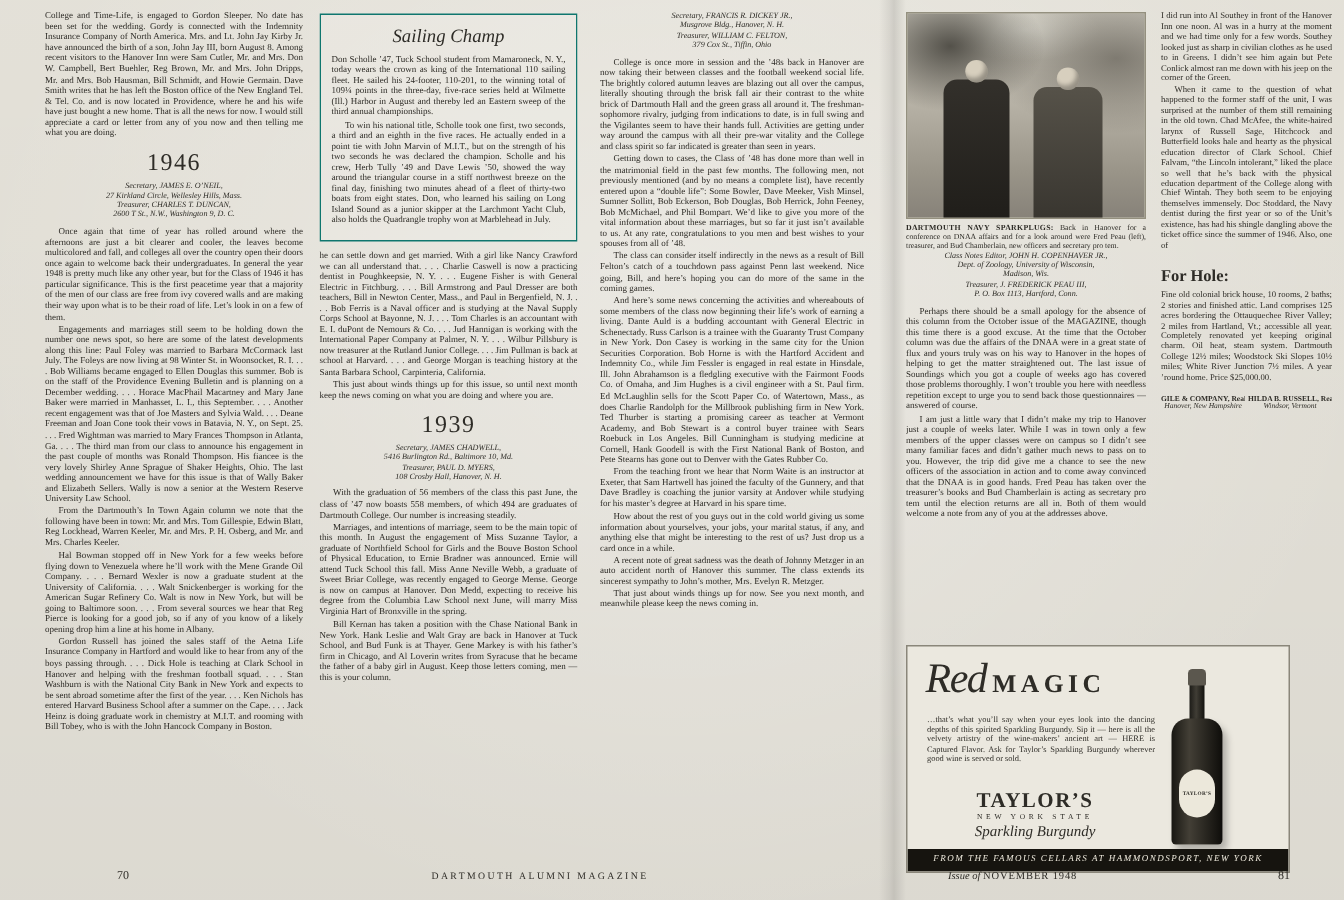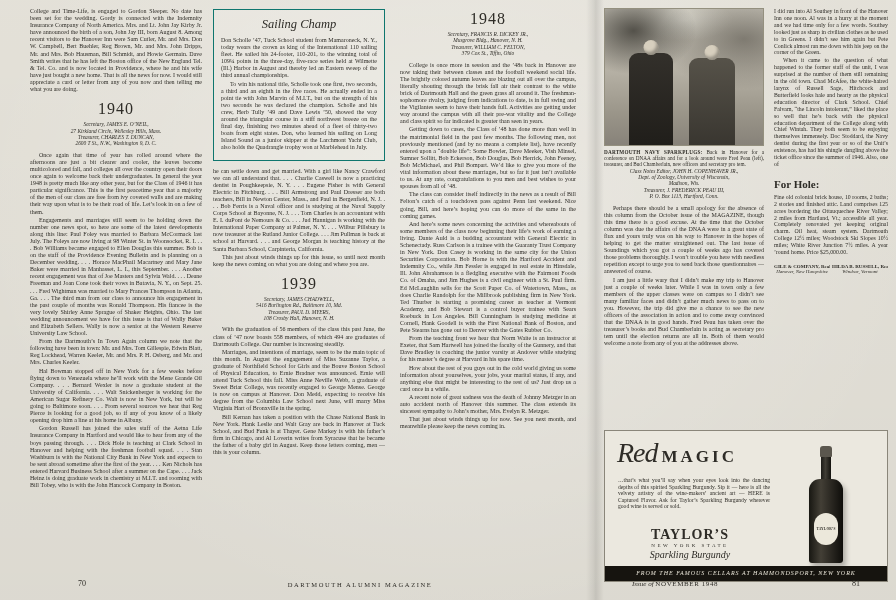--- a/index.html
+++ b/index.html
@@ -69,21 +69,21 @@
 
   .dnaa-head { font-size: 13px; font-weight: normal; text-align: center; letter-spacing: 3px; margin: 9px 0 4px 0; }
 
   .forsale-head { font-size: 11px; font-weight: bold; margin: 10px 0 4px 0; }
   .realtor-row { display: flex; justify-content: space-between; margin-top: 8px; }
   .realtor { text-align: center; max-width: 56px; overflow: hidden; }
   .realtor-name { font-size: 5px; font-weight: bold; white-space: nowrap; }
   .realtor-loc  { font-size: 5px; font-style: italic; white-space: nowrap; }
 
   .ad {
-    position: absolute; left: 604px; top: 430px; width: 284px; height: 152px;
+    position: absolute; left: 604px; top: 430px; width: 256px; height: 152px;
     border: 1px solid #8a867a; background: #ebe8df; overflow: hidden;
   }
   .ad-head { position: absolute; left: 12px; top: 6px; }
   .ad-script { font-size: 28px; font-style: italic; letter-spacing: -1px; }
   .ad-caps { font-size: 17px; font-weight: bold; letter-spacing: 3px; }
   .ad-body { position: absolute; left: 13px; top: 46px; width: 152px; font-size: 5.6px; line-height: 6.6px; text-align: justify; margin: 0; }
   .ad-brand { position: absolute; left: 10px; top: 97px; width: 150px; text-align: center; }
   .brand-name { font-size: 14px; font-weight: bold; letter-spacing: 1px; line-height: 14px; }
   .brand-sub { font-size: 5px; letter-spacing: 2.5px; line-height: 7px; }
   .brand-product { font-size: 10px; font-style: italic; line-height: 11px; }
@@ -129,21 +129,21 @@
   .issue-it { font-style: italic; }
   .issue-caps { letter-spacing: 0.6px; }
 </style>
 </head>
 <body>
 
 <div class="gutter"></div>
 
 <section class="col" id="l1">
   <p class="par flush">College and Time-Life, is engaged to Gordon Sleeper. No date has been set for the wedding. Gordy is connected with the Indemnity Insurance Company of North America. Mrs. and Lt. John Jay Kirby Jr. have announced the birth of a son, John Jay III, born August 8. Among recent visitors to the Hanover Inn were Sam Cutler, Mr. and Mrs. Don W. Campbell, Bert Buehler, Reg Brown, Mr. and Mrs. John Dripps, Mr. and Mrs. Bob Hausman, Bill Schmidt, and Howie Germain. Dave Smith writes that he has left the Boston office of the New England Tel. &amp; Tel. Co. and is now located in Providence, where he and his wife have just bought a new home. That is all the news for now. I would still appreciate a card or letter from any of you now and then telling me what you are doing.</p>
-  <h2 class="year-head">1940</h2>
+  <h2 class="year-head">1946</h2>
   <div class="officers">
     <div>Secretary, JAMES E. O’NEIL,</div>
     <div>27 Kirkland Circle, Wellesley Hills, Mass.</div>
     <div>Treasurer, CHARLES T. DUNCAN,</div>
     <div>2600 T St., N.W., Washington 9, D. C.</div>
   </div>
   <p class="par">Once again that time of year has rolled around where the afternoons are just a bit clearer and cooler, the leaves become multicolored and fall, and colleges all over the country open their doors once again to welcome back their undergraduates. In general the year 1948 is pretty much like any other year, but for the Class of 1946 it has particular significance. This is the first peacetime year that a majority of the men of our class are free from ivy covered walls and are making their way upon what is to be their road of life. Let’s look in on a few of them.</p>
   <p class="par">Engagements and marriages still seem to be holding down the number one news spot, so here are some of the latest developments along this line: Paul Foley was married to Barbara McCormack last July. The Foleys are now living at 98 Winter St. in Woonsocket, R. I. . . . Bob Williams became engaged to Ellen Douglas this summer. Bob is on the staff of the Providence Evening Bulletin and is planning on a December wedding. . . . Horace MacPhail Macartney and Mary Jane Baker were married in Manhasset, L. I., this September. . . . Another recent engagement was that of Joe Masters and Sylvia Wald. . . . Deane Freeman and Joan Cone took their vows in Batavia, N. Y., on Sept. 25. . . . Fred Wightman was married to Mary Frances Thompson in Atlanta, Ga. . . . The third man from our class to announce his engagement in the past couple of months was Ronald Thompson. His fiancee is the very lovely Shirley Anne Sprague of Shaker Heights, Ohio. The last wedding announcement we have for this issue is that of Wally Baker and Elizabeth Sellers. Wally is now a senior at the Western Reserve University Law School.</p>
   <p class="par">From the Dartmouth’s In Town Again column we note that the following have been in town: Mr. and Mrs. Tom Gillespie, Edwin Blatt, Reg Lockhead, Warren Keeler, Mr. and Mrs. P. H. Osberg, and Mr. and Mrs. Charles Keeler.</p>
   <p class="par">Hal Bowman stopped off in New York for a few weeks before flying down to Venezuela where he’ll work with the Mene Grande Oil Company. . . . Bernard Wexler is now a graduate student at the University of California. . . . Walt Snickenberger is working for the American Sugar Refinery Co. Walt is now in New York, but will be going to Baltimore soon. . . . From several sources we hear that Reg Pierce is looking for a good job, so if any of you know of a likely opening drop him a line at his home in Albany.</p>
@@ -164,21 +164,20 @@
     <div>5416 Burlington Rd., Baltimore 10, Md.</div>
     <div>Treasurer, PAUL D. MYERS,</div>
     <div>108 Crosby Hall, Hanover, N. H.</div>
   </div>
   <p class="par">With the graduation of 56 members of the class this past June, the class of ’47 now boasts 558 members, of which 494 are graduates of Dartmouth College. Our number is increasing steadily.</p>
   <p class="par">Marriages, and intentions of marriage, seem to be the main topic of this month. In August the engagement of Miss Suzanne Taylor, a graduate of Northfield School for Girls and the Bouve Boston School of Physical Education, to Ernie Bradner was announced. Ernie will attend Tuck School this fall. Miss Anne Neville Webb, a graduate of Sweet Briar College, was recently engaged to George Mense. George is now on campus at Hanover. Don Medd, expecting to receive his degree from the Columbia Law School next June, will marry Miss Virginia Hart of Bronxville in the spring.</p>
   <p class="par">Bill Kernan has taken a position with the Chase National Bank in New York. Hank Leslie and Walt Gray are back in Hanover at Tuck School, and Bud Funk is at Thayer. Gene Markey is with his father’s firm in Chicago, and Al Loverin writes from Syracuse that he became the father of a baby girl in August. Keep those letters coming, men — this is your column.</p>
 </section>
 
 <section class="col" id="l3">
-  <h2 class="year-head" style="margin-top:2px">1948</h2>
   <div class="officers">
     <div>Secretary, FRANCIS R. DICKEY JR.,</div>
     <div>Musgrove Bldg., Hanover, N. H.</div>
     <div>Treasurer, WILLIAM C. FELTON,</div>
     <div>379 Cox St., Tiffin, Ohio</div>
   </div>
   <p class="par">College is once more in session and the ’48s back in Hanover are now taking their between classes and the football weekend social life. The brightly colored autumn leaves are blazing out all over the campus, literally shouting through the brisk fall air their contrast to the white brick of Dartmouth Hall and the green grass all around it. The freshman-sophomore rivalry, judging from indications to date, is in full swing and the Vigilantes seem to have their hands full. Activities are getting under way around the campus with all their pre-war vitality and the College and class spirit so far indicated is greater than seen in years.</p>
   <p class="par">Getting down to cases, the Class of ’48 has done more than well in the matrimonial field in the past few months. The following men, not previously mentioned (and by no means a complete list), have recently entered upon a “double life”: Some Bowler, Dave Meeker, Vish Minsel, Sumner Sollitt, Bob Eckerson, Bob Douglas, Bob Herrick, John Feeney, Bob McMichael, and Phil Bompart. We’d like to give you more of the vital information about these marriages, but so far it just isn’t available to us. At any rate, congratulations to you men and best wishes to your spouses from all of ’48.</p>
   <p class="par">The class can consider itself indirectly in the news as a result of Bill Felton’s catch of a touchdown pass against Penn last weekend. Nice going, Bill, and here’s hoping you can do more of the same in the coming games.</p>
   <p class="par">And here’s some news concerning the activities and whereabouts of some members of the class now beginning their life’s work of earning a living. Dante Auld is a budding accountant with General Electric in Schenectady. Russ Carlson is a trainee with the Guaranty Trust Company in New York. Don Casey is working in the same city for the Union Securities Corporation. Bob Horne is with the Hartford Accident and Indemnity Co., while Jim Fessler is engaged in real estate in Hinsdale, Ill. John Abrahamson is a fledgling executive with the Fairmont Foods Co. of Omaha, and Jim Hughes is a civil engineer with a St. Paul firm. Ed McLaughlin sells for the Scott Paper Co. of Watertown, Mass., as does Charlie Randolph for the Millbrook publishing firm in New York. Ted Thurber is starting a promising career as teacher at Vermont Academy, and Bob Stewart is a control buyer trainee with Sears Roebuck in Los Angeles. Bill Cunningham is studying medicine at Cornell, Hank Goodell is with the First National Bank of Boston, and Pete Stearns has gone out to Denver with the Gates Rubber Co.</p>

